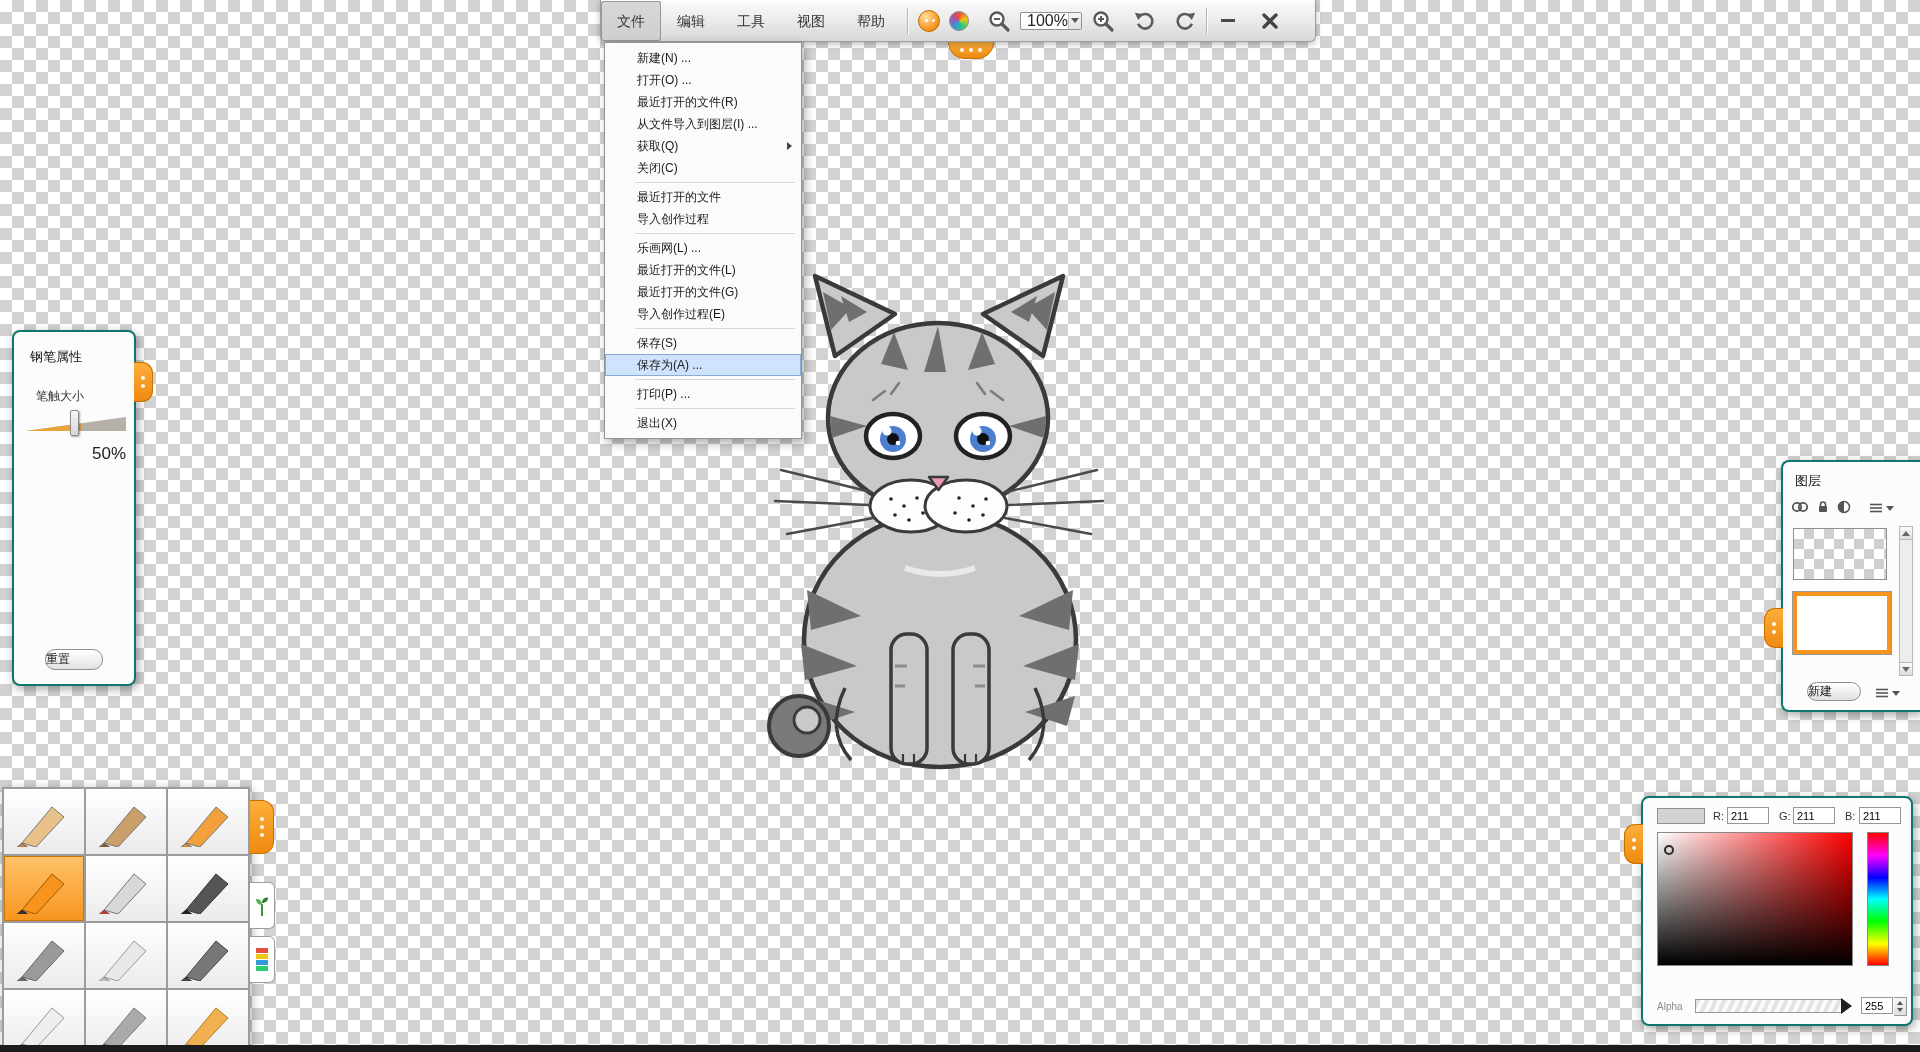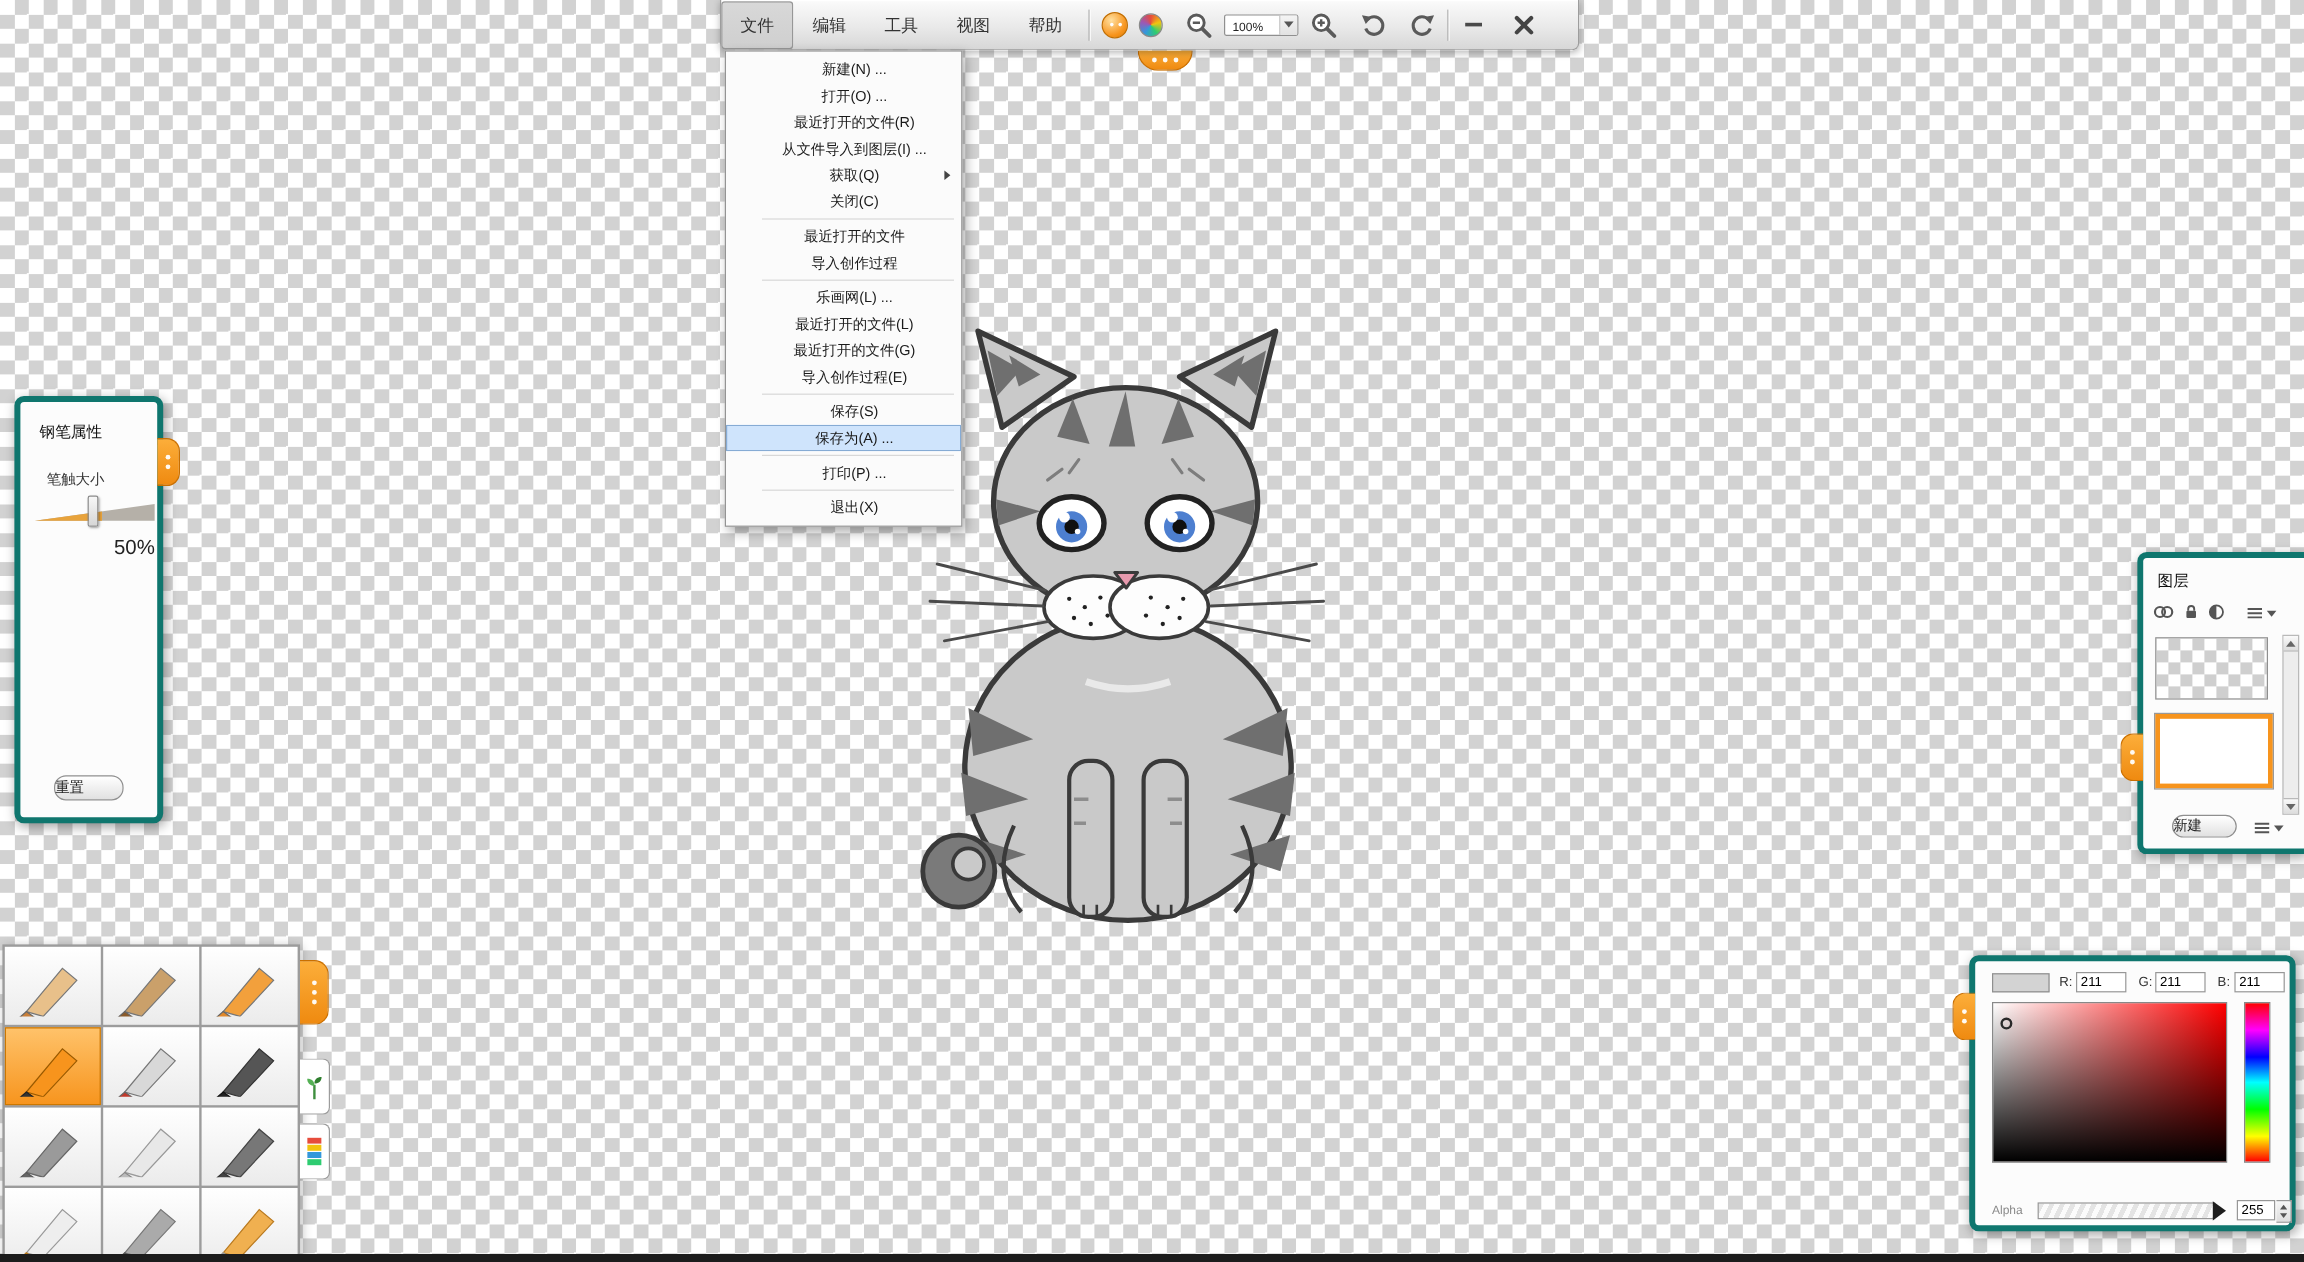--- a/index.html
+++ b/index.html
@@ -27,41 +27,41 @@
   .menu-btn { padding:0 16px; height:40px; line-height:40px; font-size:14px; color:#333; cursor:default; }
   .menu-btn.active { background:linear-gradient(#d8d8d8,#cfcfcf); box-shadow:inset 0 0 0 1px #979797; border-radius:3px; }
   .tb-sep { width:1px; height:26px; background:#b3b3b3; box-shadow:1px 0 0 #fdfdfd; margin:0 6px; }
   .tb-icon { width:30px; height:32px; display:flex; align-items:center; justify-content:center; border-radius:3px; }
   .logo-circle { width:22px; height:22px; border-radius:50%; border:1px solid #c06d00;
     background:radial-gradient(circle at 35% 30%, #ffe0a0, #f7941d 65%, #d97b00); position:relative; }
   .logo-circle i { position:absolute; width:3px; height:3px; background:#fff; border-radius:50%; }
   .wheel-circle { width:20px; height:20px; border-radius:50%; border:1px solid #8a8a8a;
     background:conic-gradient(#e74c3c,#f1c40f,#2ecc71,#3498db,#9b59b6,#e74c3c); }
   .zoom-box { width:62px; height:18px; background:#fff; border:1px solid #8f8f8f; border-radius:2px;
-    display:flex; align-items:flex-end; font-size:10px; margin:0 6px; }
+    display:flex; align-items:center; font-size:16px; margin:0 6px; }
   .zoom-box .val { flex:1; padding-left:6px; color:#222; }
   .zoom-box .dd { width:15px; height:100%; border-left:1px solid #c2c2c2; display:flex; align-items:center; justify-content:center; background:linear-gradient(#f4f4f4,#e2e2e2); }
   .caret-down { width:0; height:0; border-left:4px solid transparent; border-right:4px solid transparent; border-top:5px solid #555; }
   .dash { width:14px; height:3px; background:#4a4a4a; }
   .toolbar-tab { position:absolute; left:948px; top:42px; width:46px; height:17px; z-index:49;
     background:linear-gradient(#fcae3a,#ef8a10); border:1px solid #c96f00; border-top:none;
     border-radius:0 0 22px 22px; display:flex; align-items:center; justify-content:center; gap:5px; }
   .grip-dot { width:4px; height:4px; border-radius:50%; background:#fff; opacity:.95; }
 
   
   .file-menu { position:absolute; left:604px; top:42px; width:198px; z-index:60;
-    background:#fbfbfb; border:1px solid #949494; box-shadow:3px 4px 9px rgba(0,0,0,.32); padding:4px 0;text-align:center; }
+    background:#fbfbfb; border:1px solid #949494; box-shadow:3px 4px 9px rgba(0,0,0,.32); padding:4px 0; }
   .fm-item { position:relative; height:22px; line-height:22px; font-size:12px; color:#1a1a1a; padding-left:32px; padding-right:14px; white-space:nowrap; }
   .fm-item.highlight { background:#cfe4fc; box-shadow:inset 0 0 0 1px #86abd4; }
   .fm-sep { height:1px; background:#d8d8d8; margin:3px 6px 3px 30px; }
   .fm-arrow { position:absolute; right:9px; top:7px; width:0; height:0;
     border-top:4px solid transparent; border-bottom:4px solid transparent; border-left:5px solid #444; }
 
   
-  .panel { position:absolute; background:#fcfcfc; border:5px solid #0f766e; border-radius:8px;
+  .panel { position:absolute; background:#fcfcfc; border:2px solid #0f766e; border-radius:8px;
     box-shadow:2px 3px 10px rgba(0,0,0,.35); z-index:40; }
   .tab-right { position:absolute; right:-19px; width:19px; height:40px;
     background:linear-gradient(#fcae3a,#ef8a10); border:1px solid #c96f00; border-left:none;
     border-radius:0 11px 11px 0; display:flex; flex-direction:column; align-items:center; justify-content:center; gap:4px; }
   .tab-left { position:absolute; left:-19px; width:19px; height:40px;
     background:linear-gradient(#fcae3a,#ef8a10); border:1px solid #c96f00; border-right:none;
     border-radius:11px 0 0 11px; display:flex; flex-direction:column; align-items:center; justify-content:center; gap:4px; }
 
   
   .pen-panel { left:12px; top:330px; width:124px; height:356px; }

